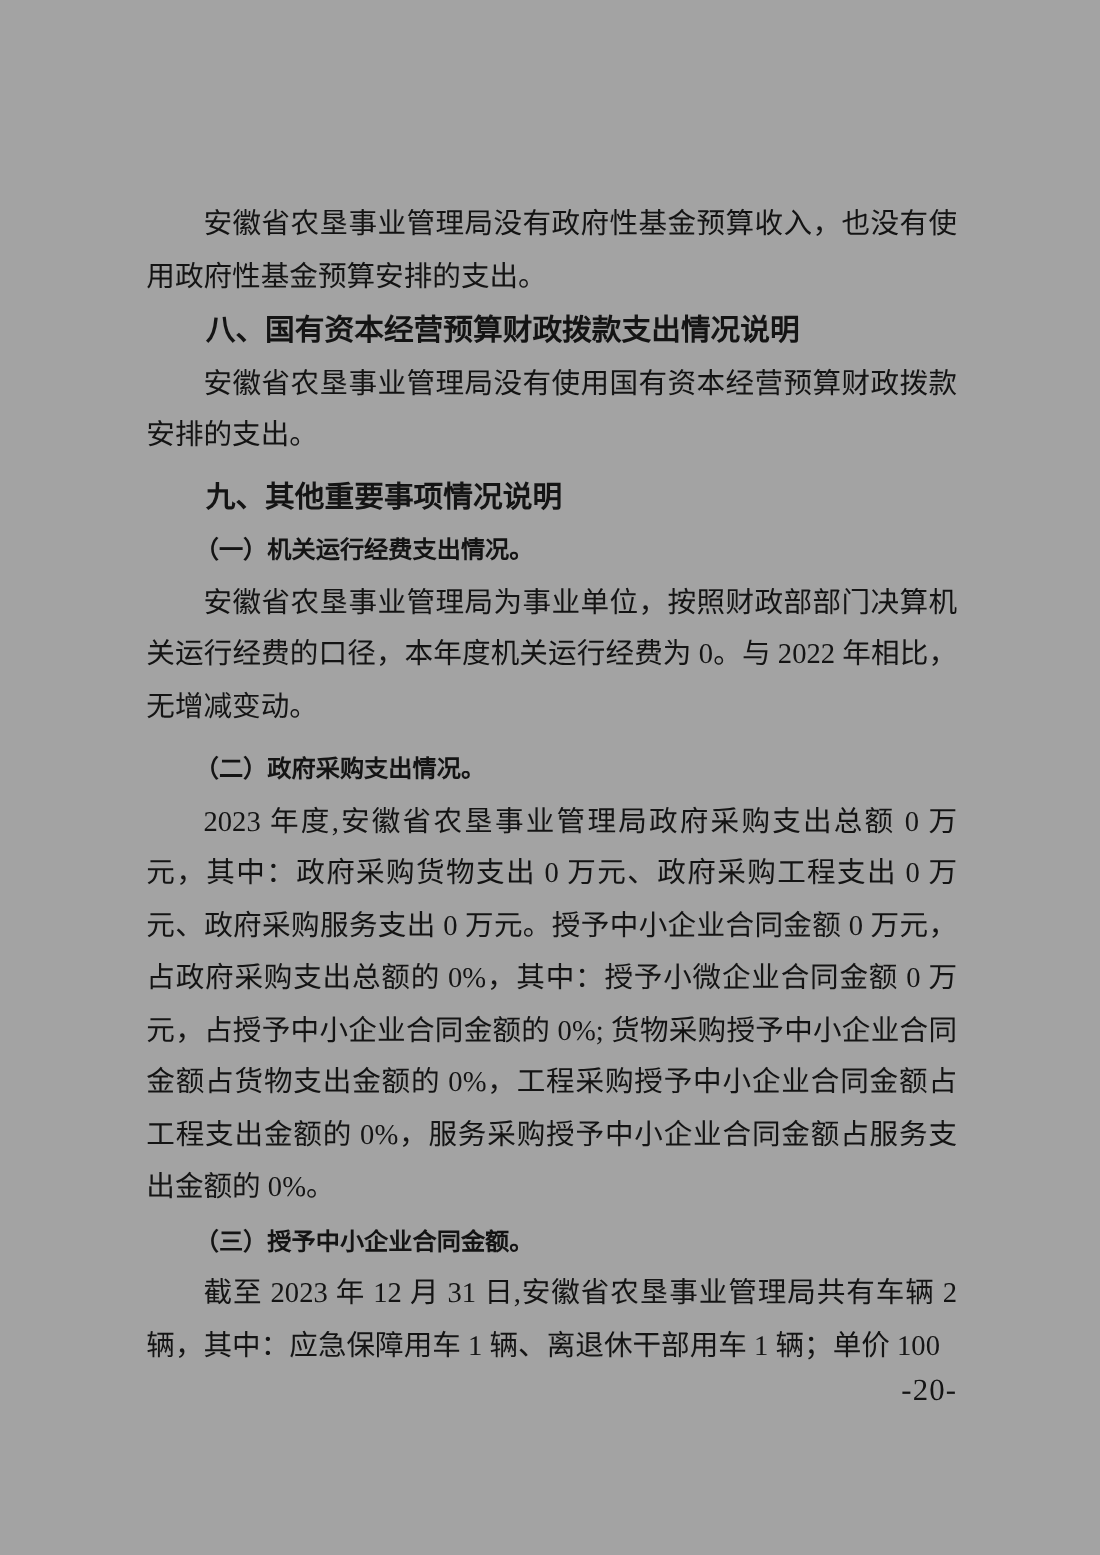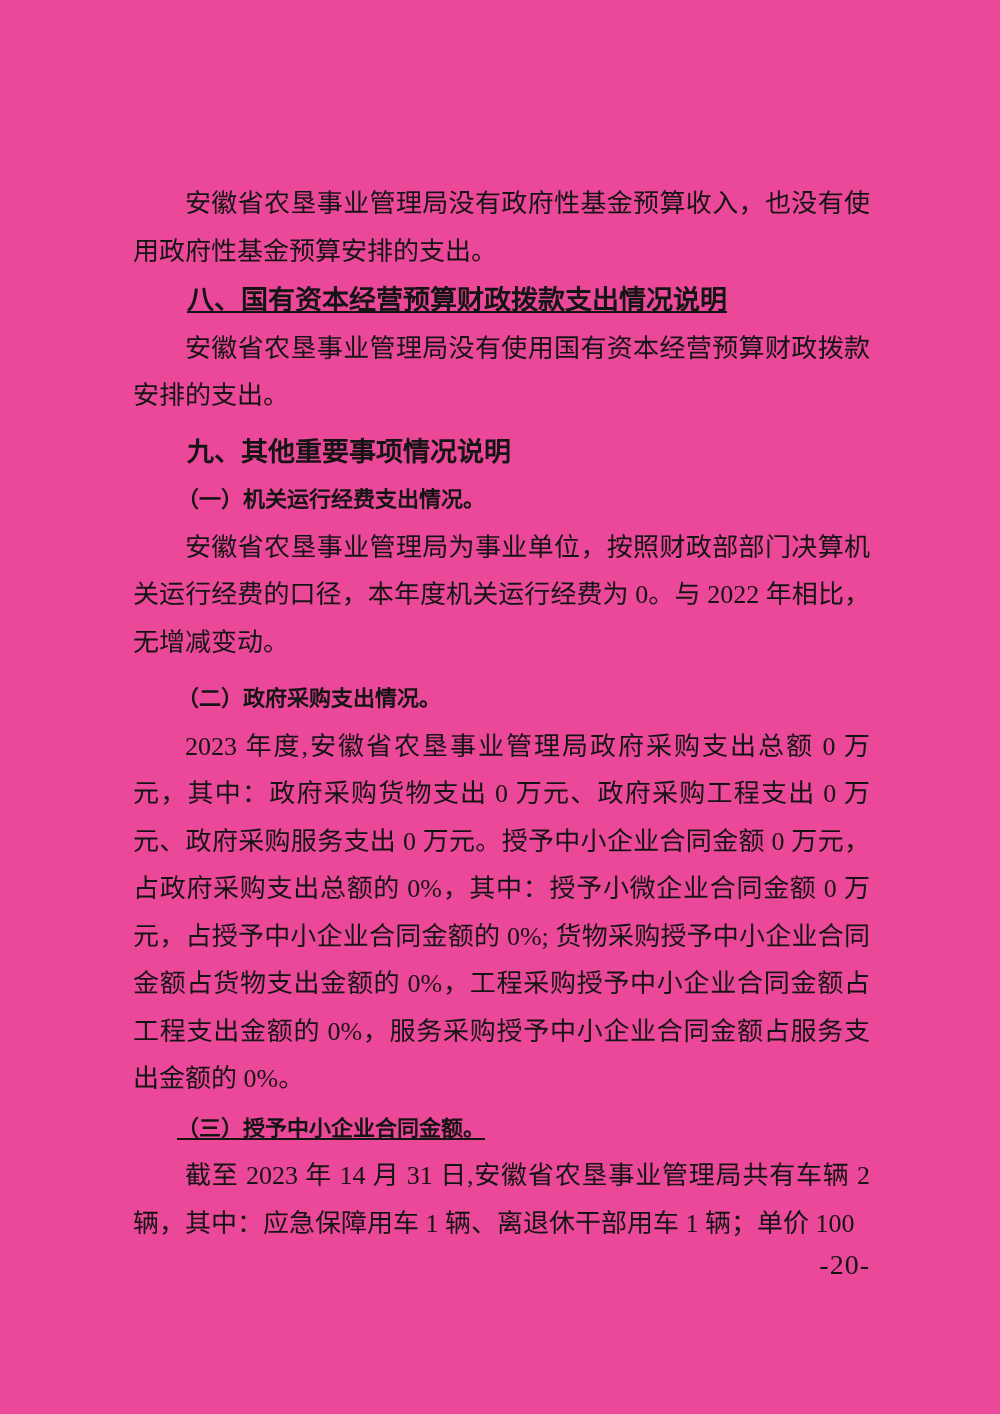--- a/index.html
+++ b/index.html
@@ -4,21 +4,21 @@
 <style>
   html, body {
     margin: 0;
     padding: 0;
     background: #ffffff;
   }
   .page {
     position: relative;
     width: 1000px;
     height: 1414px;
-    background: #ec4899;
+    background: #a3a3a3;
     overflow: hidden;
     font-family: "Liberation Serif", "DejaVu Serif", serif;
     color: #141414;
   }
   .content {
     position: absolute;
     left: 133px;
     top: 180px;
     width: 737px;
     font-size: 26px;
@@ -37,21 +37,21 @@
     font-size: 27px;
     text-align: left;
   }
   .heading-sub {
     margin: 0;
     text-indent: 2em;
     font-weight: bold;
     font-size: 22px;
     text-align: left;
   }
-  .mt-small { margin-top: 2px; text-decoration: underline; }
+  .mt-small { margin-top: 2px; }
   .mt-large { margin-top: 9px; }
   .page-number {
     position: absolute;
     top: 1249px;
     right: 130px;
     font-size: 28px;
     letter-spacing: 1px;
     font-family: "Liberation Serif", "DejaVu Serif", serif;
     color: #141414;
   }
@@ -63,16 +63,16 @@
   <div class="content">
     <p class="para">安徽省农垦事业管理局没有政府性基金预算收入，也没有使用政府性基金预算安排的支出。</p>
     <p class="heading-major mt-small">八、国有资本经营预算财政拨款支出情况说明</p>
     <p class="para">安徽省农垦事业管理局没有使用国有资本经营预算财政拨款安排的支出。</p>
     <p class="heading-major mt-large">九、其他重要事项情况说明</p>
     <p class="heading-sub">（一）机关运行经费支出情况。</p>
     <p class="para">安徽省农垦事业管理局为事业单位，按照财政部部门决算机关运行经费的口径，本年度机关运行经费为 0。与 2022 年相比，无增减变动。</p>
     <p class="heading-sub mt-large">（二）政府采购支出情况。</p>
     <p class="para">2023 年度,安徽省农垦事业管理局政府采购支出总额 0 万元，其中：政府采购货物支出 0 万元、政府采购工程支出 0 万元、政府采购服务支出 0 万元。授予中小企业合同金额 0 万元，占政府采购支出总额的 0%，其中：授予小微企业合同金额 0 万元，占授予中小企业合同金额的 0%; 货物采购授予中小企业合同金额占货物支出金额的 0%，工程采购授予中小企业合同金额占工程支出金额的 0%，服务采购授予中小企业合同金额占服务支出金额的 0%。</p>
     <p class="heading-sub mt-small">（三）授予中小企业合同金额。</p>
-    <p class="para">截至 2023 年 14 月 31 日,安徽省农垦事业管理局共有车辆 2 辆，其中：应急保障用车 1 辆、离退休干部用车 1 辆；单价 100</p>
+    <p class="para">截至 2023 年 12 月 31 日,安徽省农垦事业管理局共有车辆 2 辆，其中：应急保障用车 1 辆、离退休干部用车 1 辆；单价 100</p>
   </div>
   <div class="page-number">-20-</div>
 </div>
 
 </body></html>

